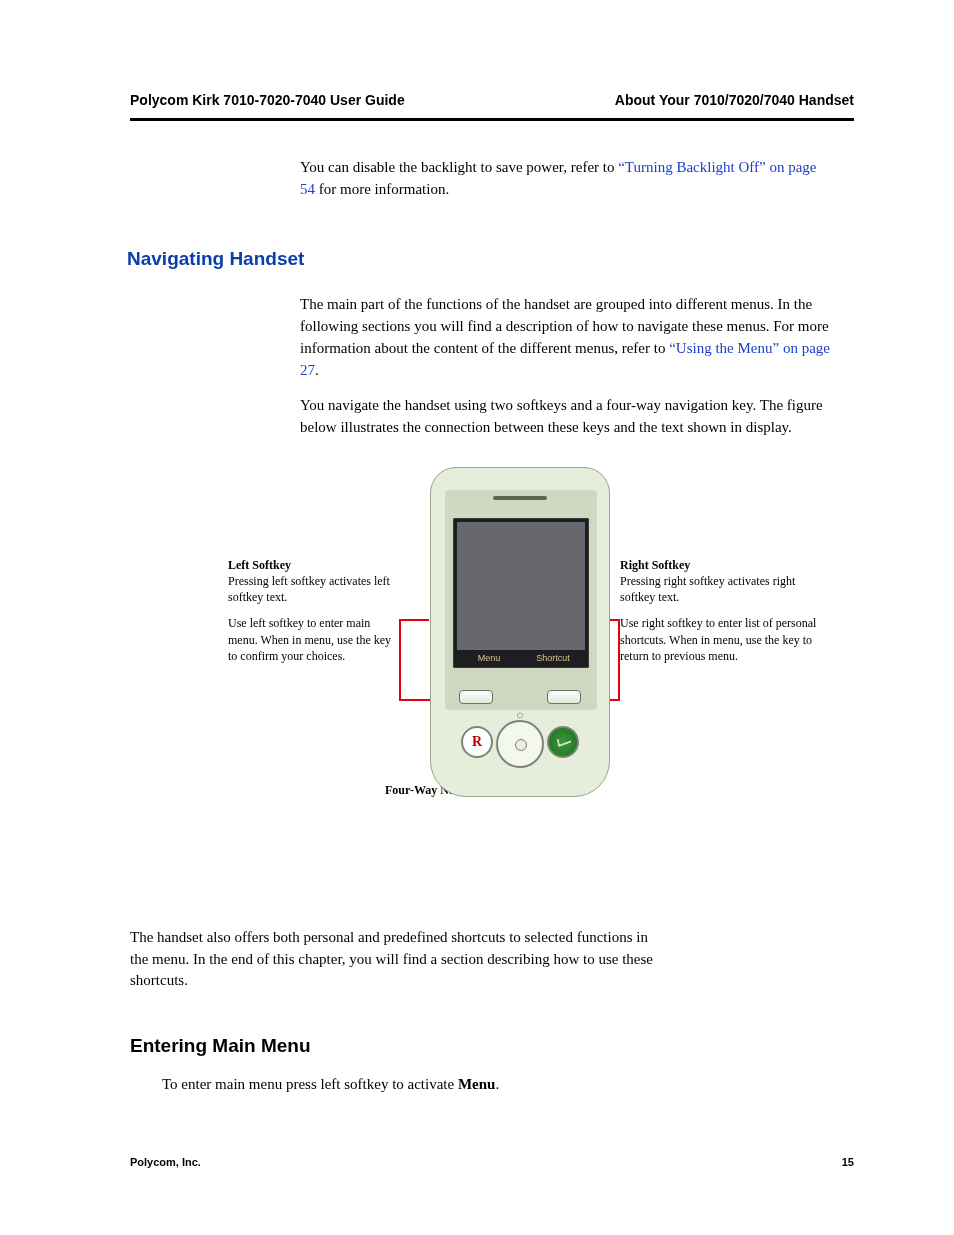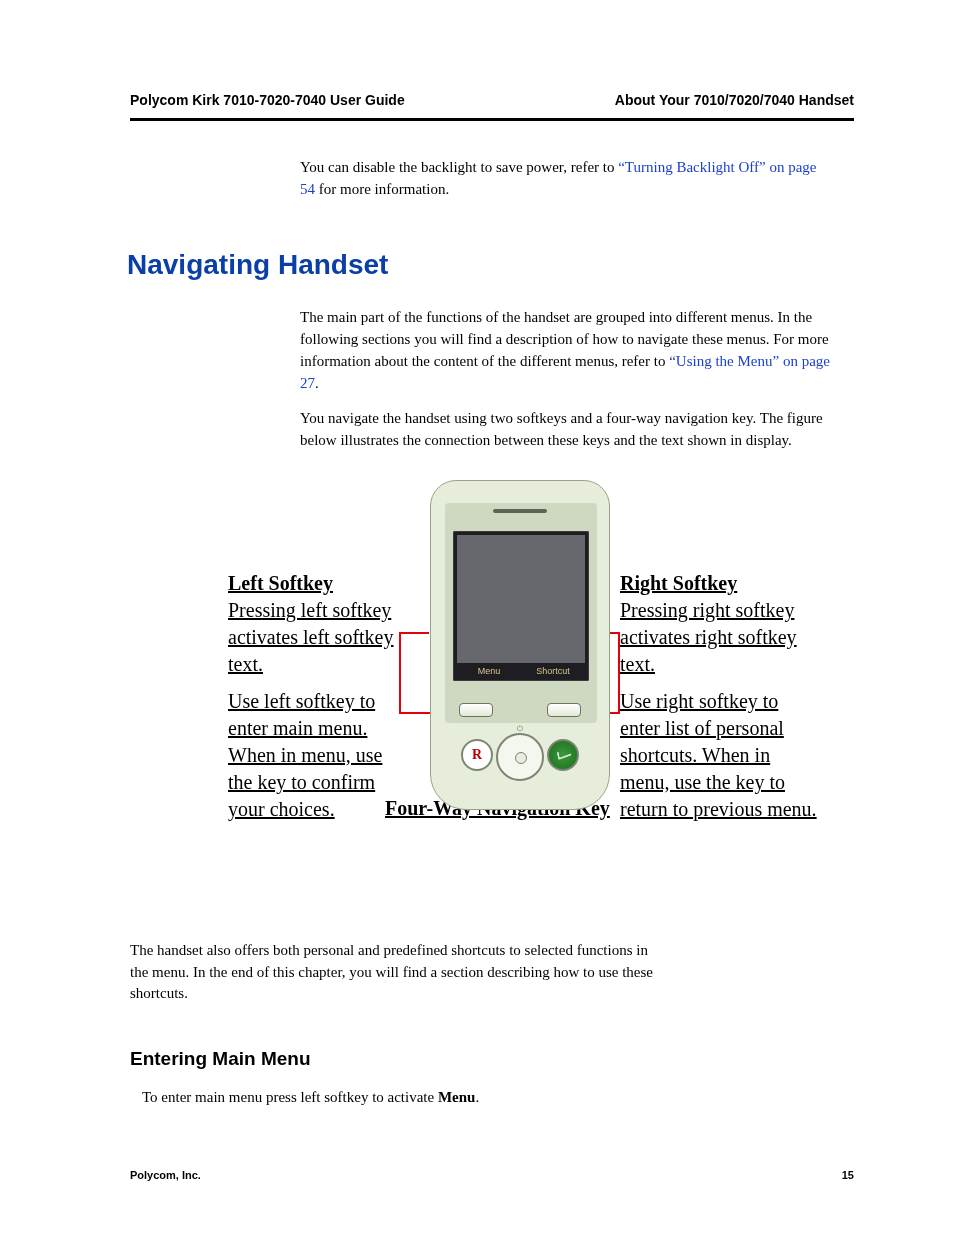--- a/index.html
+++ b/index.html
@@ -28,35 +28,34 @@
   }
   .body-col {
     margin-left: 170px;
     width: 530px;
   }
   .body-col p { margin-bottom: 14px; }
   a.xref { color: #1a3fcc; text-decoration: none; }
   h1.section {
     font-family: "Arial Black", Futura, "Helvetica Neue", Arial, sans-serif;
     font-weight: 900;
-    font-size: 28px;
+    font-size: 19px;
     color: #0a3ea8;
     margin: 44px 0 22px -3px;
   }
   .diagram-wrap {
     position: relative;
     width: 720px;
     height: 430px;
     margin: 28px 0 10px 0;
   }
   .callout {
     position: absolute;
-    font-size: 20px;
+    font-size: 12px;
     line-height: 1.35;
-    text-decoration: underline;
   }
   .callout strong { font-weight: bold; }
   .left-call { left: 98px; top: 90px; width: 170px; text-align: left; }
   .right-call { left: 490px; top: 90px; width: 200px; text-align: left; }
   .bottom-call { left: 255px; top: 315px; width: 250px; text-align: left; }
   
   .phone {
     position: absolute;
     left: 300px; top: 0;
     width: 180px; height: 330px;
@@ -176,21 +175,21 @@
   .ah2d { left: 414px; top: 225px; }
   
   .bl { left: 389px; top: 278px; width: 2px; height: 40px; }
   .para-after { margin: 30px 0 0 0; }
   h3.subsec {
     font-family: "Helvetica Neue", Arial, sans-serif;
     font-size: 19px;
     font-weight: bold;
     margin: 40px 0 14px 0;
   }
-  .substep { margin-left: 12px; }
+  .substep { margin-left: 32px; }
   .footer-row {
     margin-top: 60px;
     display: flex;
     justify-content: space-between;
     font-family: "Helvetica Neue", Arial, sans-serif;
     font-size: 11px;
     font-weight: bold;
   }
 </style>
 </head>

